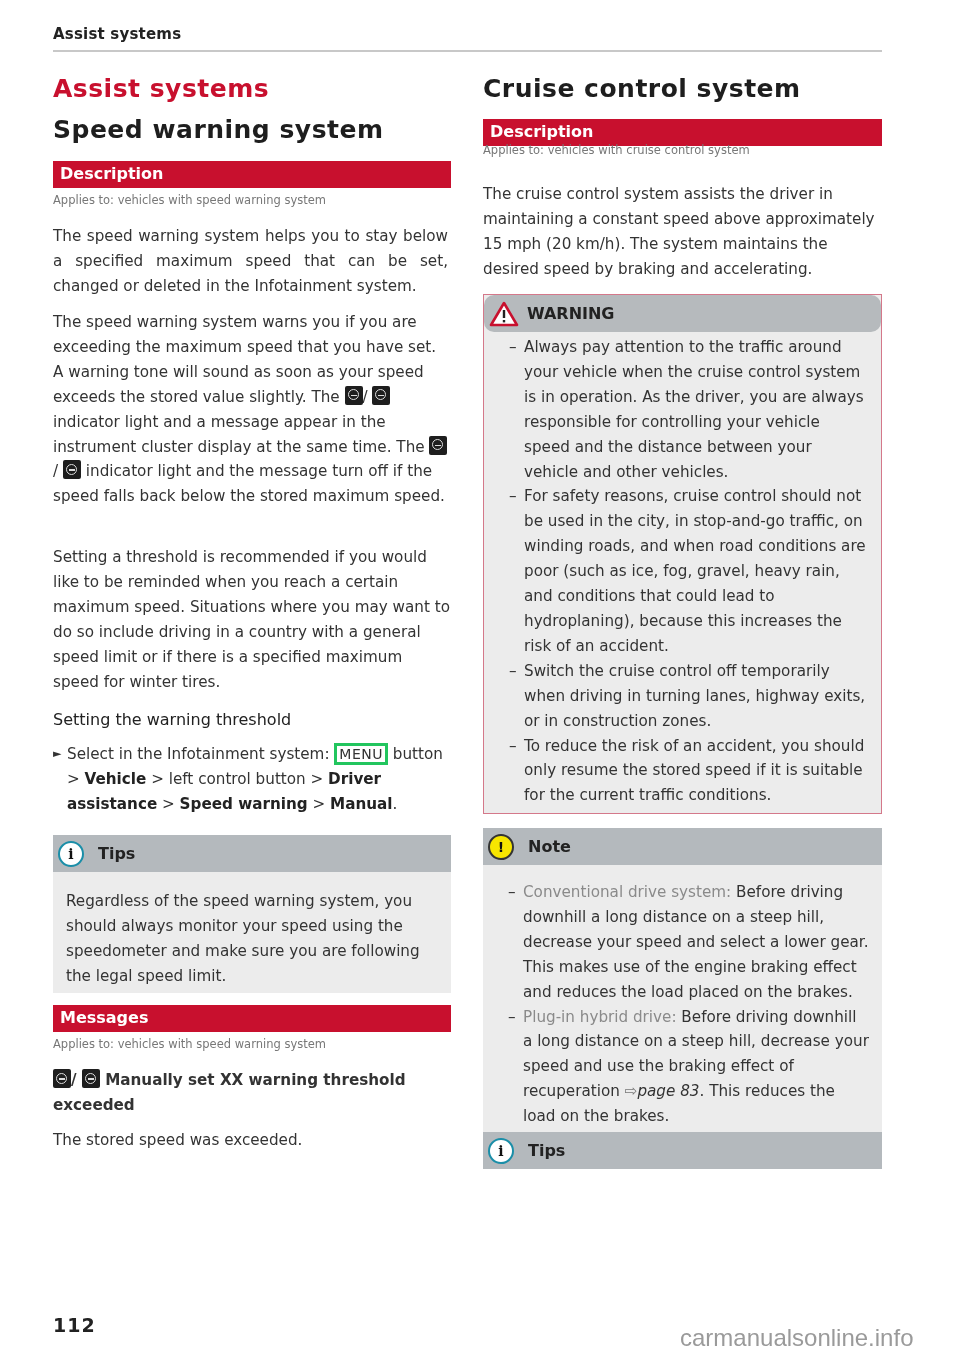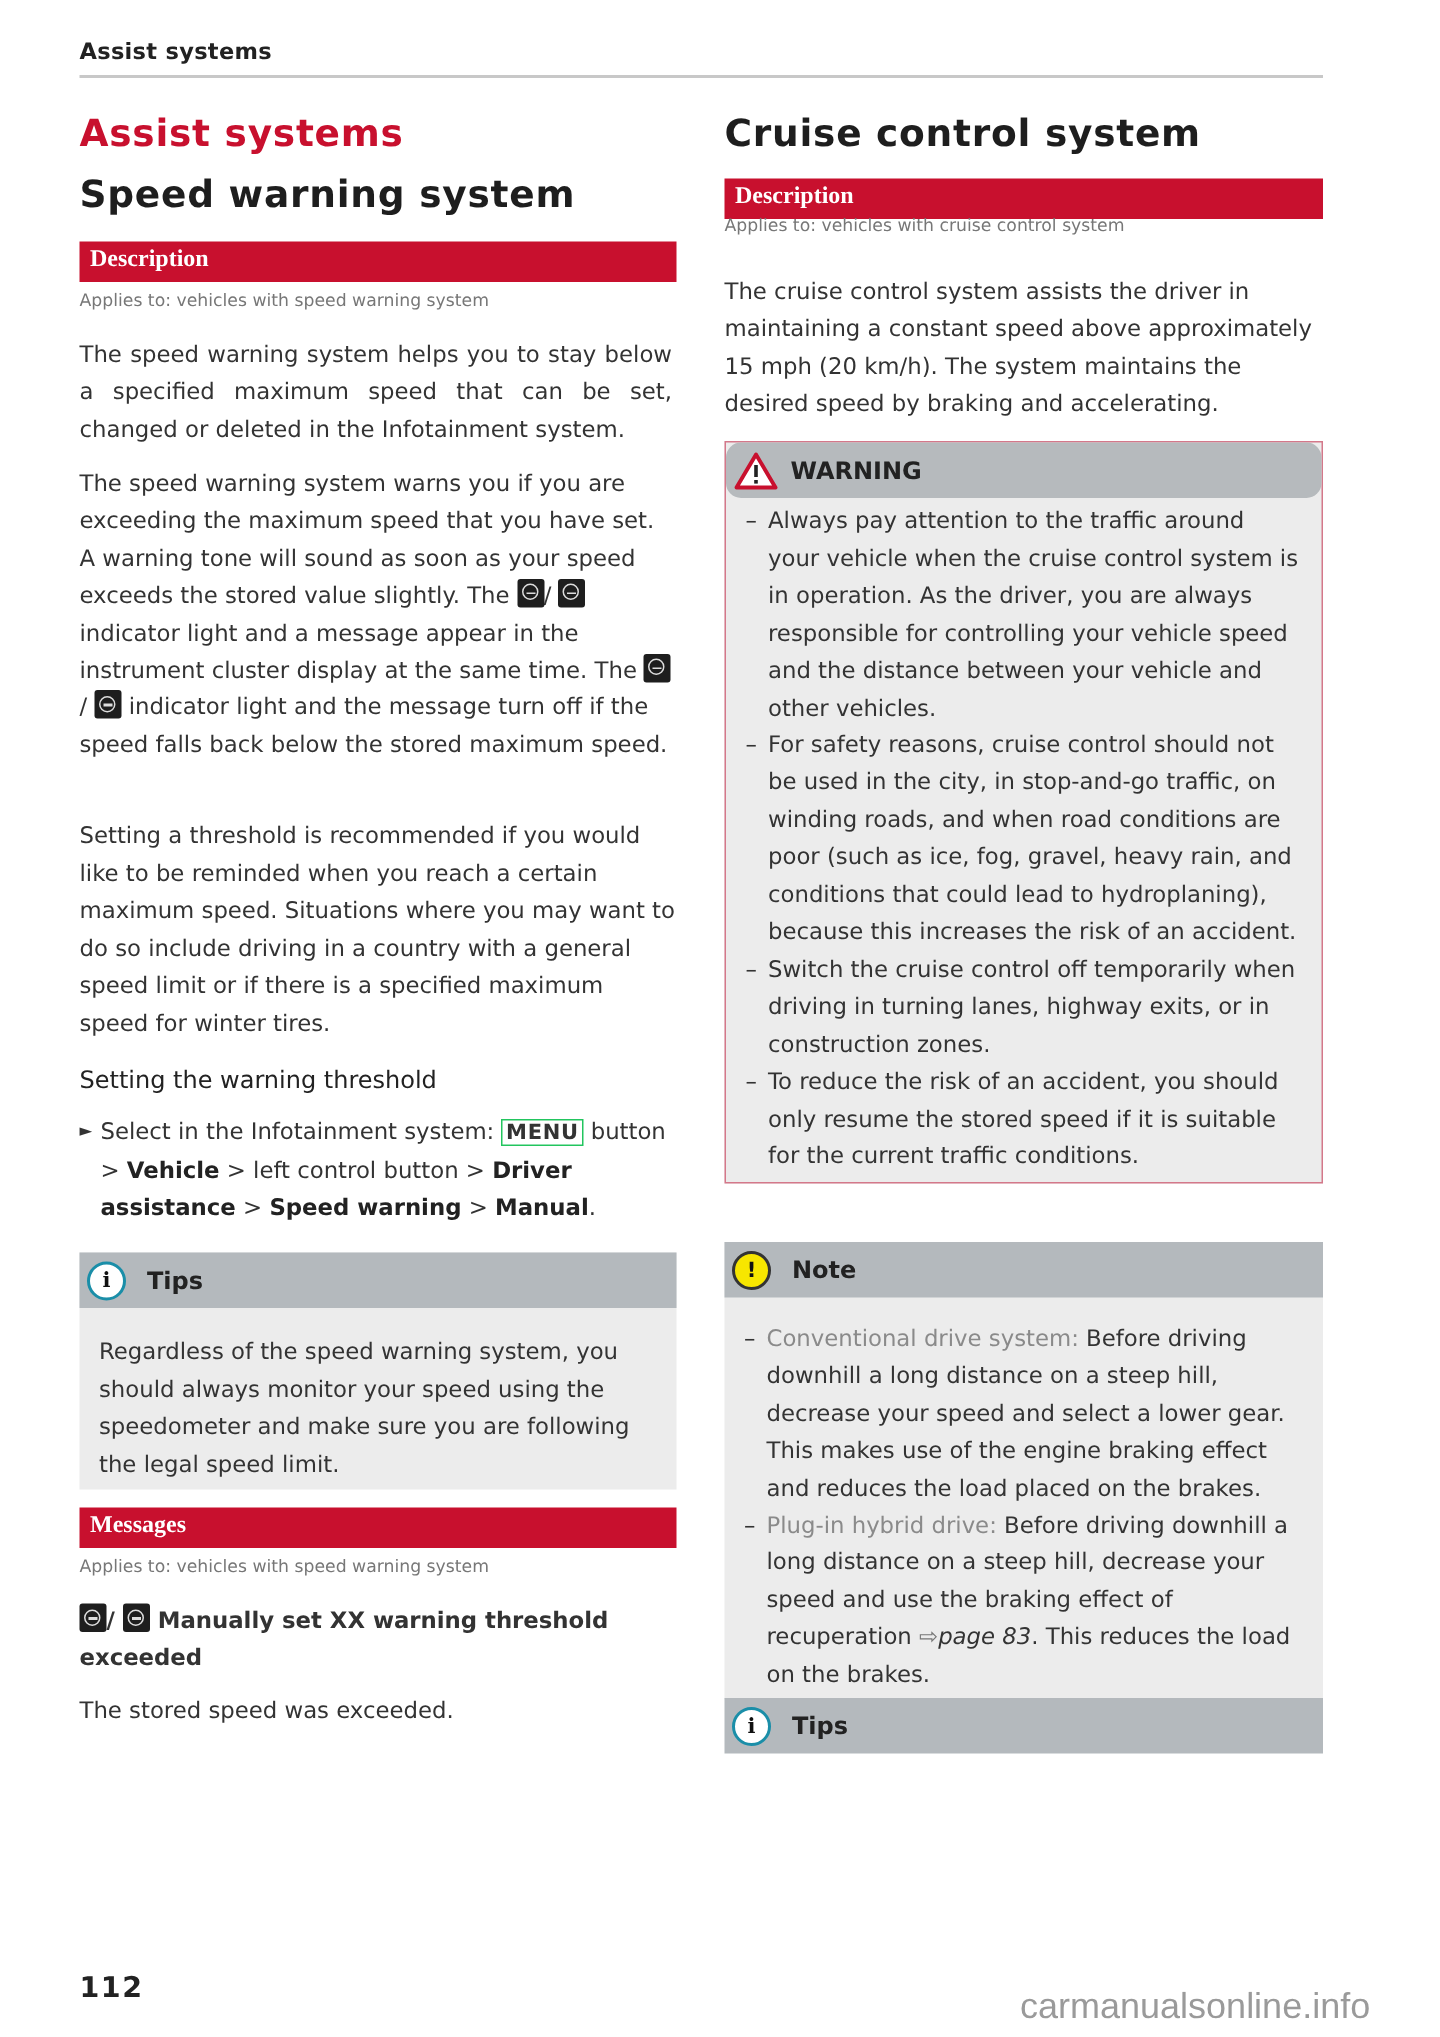--- a/index.html
+++ b/index.html
@@ -9,46 +9,46 @@
   .running-head { position: absolute; left: 53px; top: 24px; width: 829px; height: 28px; border-bottom: 2px solid #c8c8c8; }
   .running-head span { font-family: "DejaVu Sans", sans-serif; font-weight: bold; font-size: 15px; color: #222; letter-spacing: 0.2px; }
 
   .col { position: absolute; top: 0; }
   .col-left { left: 53px; width: 398px; }
   .col-right { left: 483px; width: 399px; }
 
   .h-red { position: absolute; font-size: 25px; font-weight: bold; color: #c8102e; letter-spacing: 0.5px; }
   .h-black { position: absolute; font-size: 25px; font-weight: bold; color: #1e1e1e; letter-spacing: 0.5px; }
 
-  .redbar { position: absolute; height: 27px; background: #c8102e; color: #fff; font-size: 16px; font-weight: bold; padding: 3px 7px; width: 100%; font-family: Liberation Serif, serif; }
+  .redbar { position: absolute; height: 27px; background: #c8102e; color: #fff; font-size: 16px; font-weight: bold; padding: 3px 7px; width: 100%; }
   .applies { position: absolute; font-size: 11.5px; color: #777; }
 
   .para { position: absolute; font-size: 15.2px; line-height: 24.9px; color: #333; }
   .para b { color: #222; }
 
   .ind { display: inline-block; width: 18px; height: 19px; background: #1e1e1e; vertical-align: -3px; border-radius: 2px; position: relative; }
   .ind::after { content: ""; position: absolute; left: 3px; top: 3.5px; width: 9px; height: 9px; border: 1.6px solid #ddd; border-radius: 50%; }
   .ind::before { content: ""; position: absolute; left: 6px; top: 9px; width: 6px; height: 1.5px; background: #ddd; z-index: 2; }
 
   .subhead { position: absolute; font-size: 16px; font-weight: normal; color: #222; }
-  .menu-key { border: 1px solid #22c55e; padding: 0 2px; font-size: 14px; letter-spacing: 0.5px; font-weight: bold; }
+  .menu-key { border: 3px solid #22c55e; padding: 0 2px; font-size: 14px; letter-spacing: 0.5px; }
 
   .box { position: absolute; background: #ececec; }
   .box-head { height: 37px; background: #b4b9bd; display: flex; align-items: center; padding-left: 5px; }
   .box-head .title { font-size: 16px; font-weight: bold; color: #222; margin-left: 14px; }
   .box-body { padding: 4px 13px 6px 13px; font-size: 15.2px; line-height: 24.9px; color: #333; }
 
   .warn-box { border: 1.5px solid #d4788a; background: #ececec; }
   .warn-box .box-head { background: #b6babd; border-radius: 10px; }
 
   .icon-info { width: 26px; height: 26px; border-radius: 50%; border: 2.5px solid #1a8ea8; background: #fff; display: flex; align-items: center; justify-content: center; font-family: "DejaVu Serif", serif; font-weight: bold; font-size: 14px; color: #111; }
   .icon-note { width: 26px; height: 26px; border-radius: 50%; border: 2.5px solid #333; background: #f7e600; display: flex; align-items: center; justify-content: center; font-weight: bold; font-size: 14px; color: #111; }
   .icon-warn { width: 30px; height: 26px; position: relative; }
 
-  ul.dash { list-style: none; }
+  ul.dash { list-style: none; margin-left: 12px; }
   ul.dash li { position: relative; padding-left: 15px; }
   ul.dash li::before { content: "–"; position: absolute; left: 0; top: 0; }
   .gray-lead { color: #8a8a8a; }
 
   .folio { position: absolute; left: 53px; top: 1314px; font-size: 19px; font-weight: bold; color: #222; letter-spacing: 1px; }
   .watermark { position: absolute; left: 680px; top: 1324px; font-family: "Liberation Sans", sans-serif; font-size: 24px; color: #9a9a9a; }
 </style>
 </head>
 <body>
 

